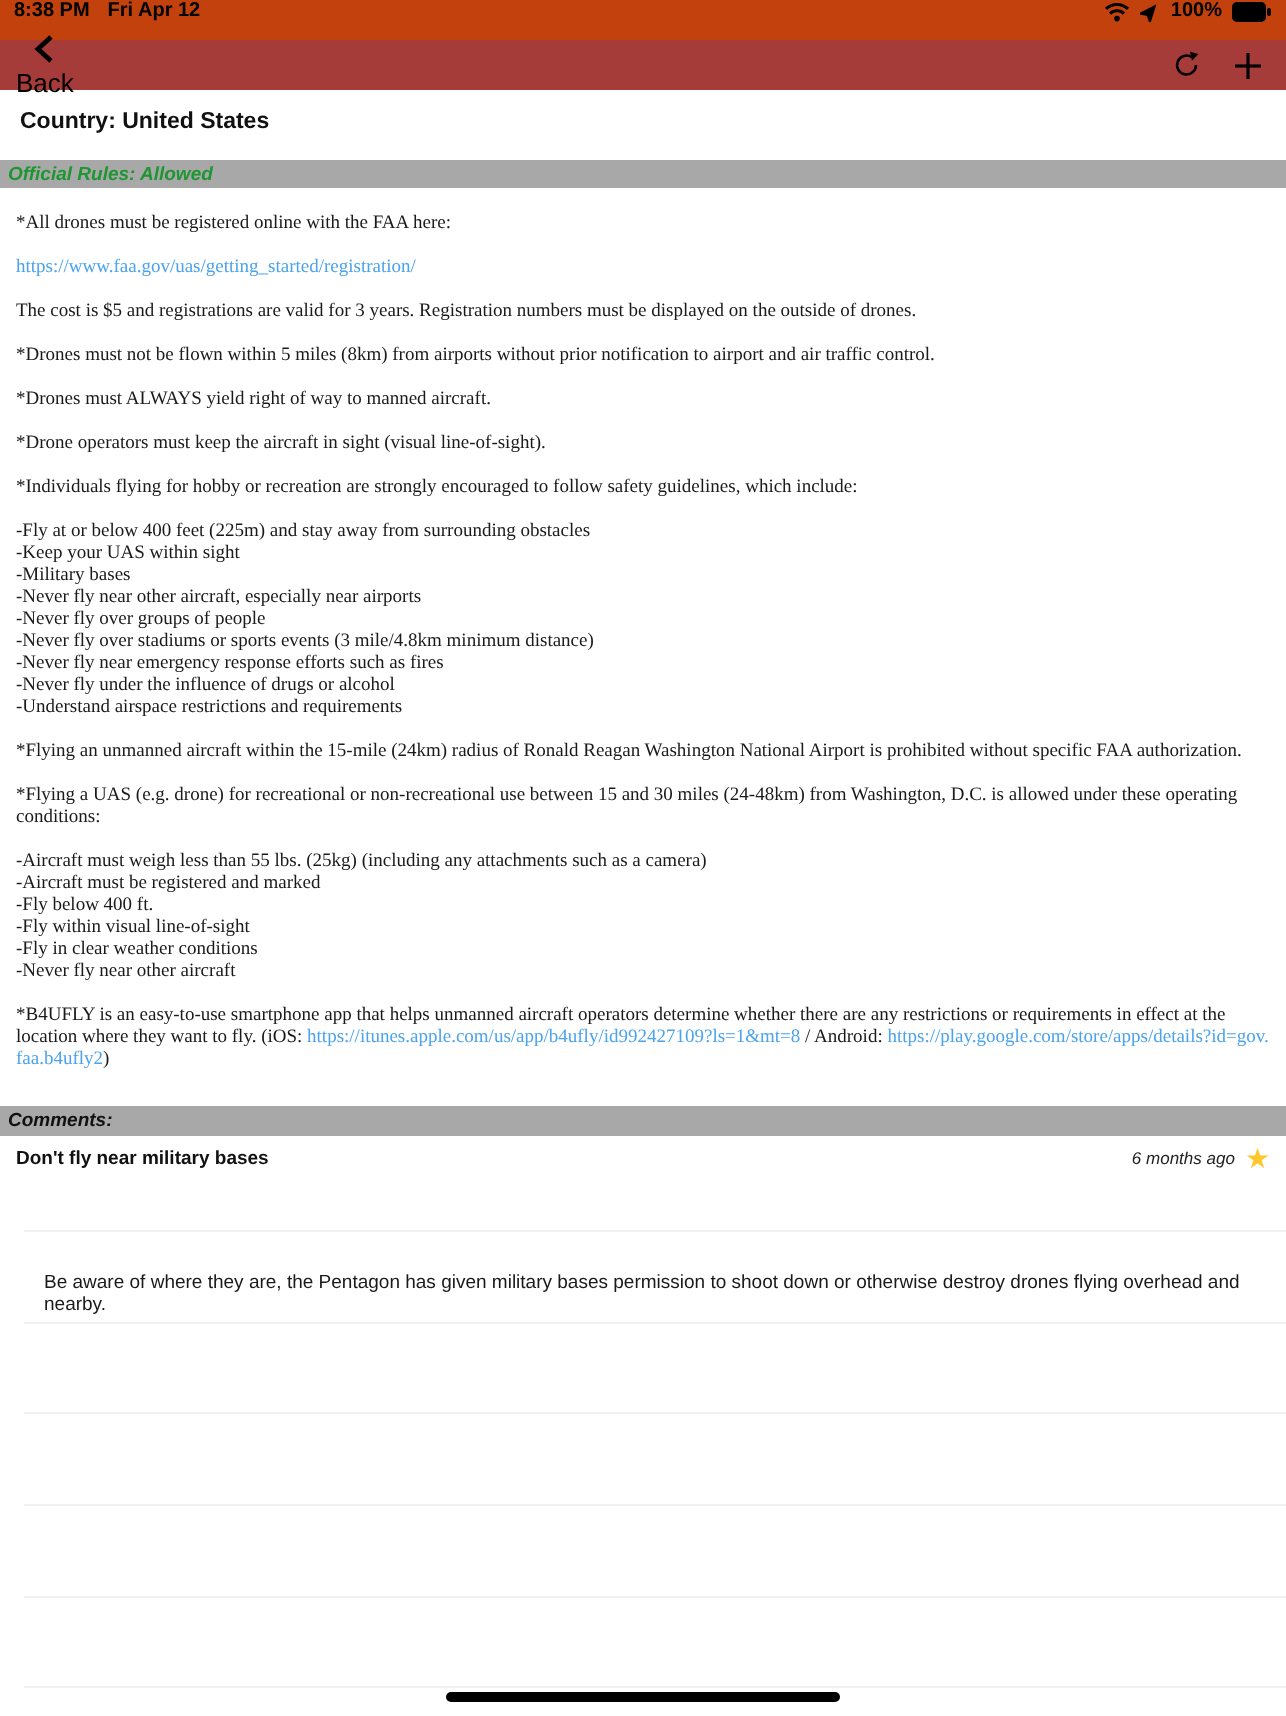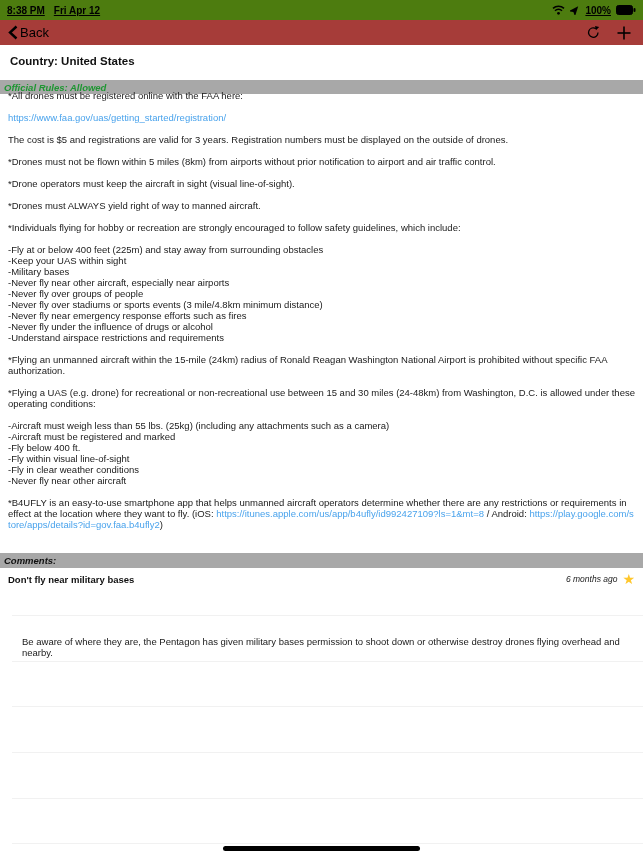--- a/index.html
+++ b/index.html
@@ -5,55 +5,55 @@
   * { margin: 0; padding: 0; box-sizing: border-box; }
   html, body { background: #555; }
   body { font-family: "Liberation Sans", sans-serif; }
   .screen {
     position: relative; width: 643px; height: 858px;
     background: #ffffff; overflow: hidden; margin: 0 auto;
   }
   
   .statusbar {
     position: absolute; top: 0; left: 0; width: 100%; height: 20px;
-    background: #4d7c0f; color: #000;
-    display: flex; align-items: center; justify-content: space-between;
-    padding: 0 7px; font-size: 10px; font-weight: bold; text-decoration: underline;
+    background: #c2410c; color: #000;
+    display: flex; align-items: flex-start; justify-content: space-between;
+    padding: 0 7px; font-size: 10px; font-weight: bold;
   }
   .statusbar .left { display: flex; gap: 9px; }
   .statusbar .right { display: flex; align-items: center; gap: 5px; }
   .navbar {
     position: absolute; top: 20px; left: 0; width: 100%; height: 25px;
     background: #a63c39; display: flex; align-items: center;
   }
   .back-btn {
     display: flex; align-items: center; gap: 2px; margin-left: 8px;
-    font-size: 13px; color: #000; cursor: pointer;
+    font-size: 13px; color: #000; cursor: pointer; flex-direction: column;
   }
   .nav-actions {
     margin-left: auto; display: flex; align-items: center; gap: 16px;
     margin-right: 12px;
   }
   .icon-btn { cursor: pointer; display: flex; align-items: center; }
   
   .page-title {
     position: absolute; top: 55px; left: 10px;
     font-size: 11.5px; font-weight: bold; color: #111;
   }
   .section-bar {
     position: absolute; left: 0; width: 100%; height: 14px;
     background: #a8a8a8; display: flex; align-items: center;
     font-size: 9.5px; font-weight: bold; font-style: italic;
     padding-left: 4px;
   }
   .rules-bar { top: 80px; color: #1e9632; }
   .comments-bar { top: 553px; height: 15px; color: #111; }
   .rules-body {
-    position: absolute; top: 90px; left: 8px; right: 8px;
-    font-size: 9.5px; line-height: 11px; color: #1a1a1a;
+    position: absolute; top: 107px; left: 8px; right: 8px;
+    font-size: 9.5px; line-height: 11px; color: #1a1a1a; font-family: Liberation Serif, serif;
   }
   .rules-body p { margin: 0 0 11px 0; }
   .rules-body .list { margin: 0 0 11px 0; }
   a.link { color: #4aa3ec; text-decoration: none; cursor: pointer; word-break: break-all; }
   
   .comment-item {
     position: absolute; top: 568px; left: 0; width: 100%; height: 48px;
   }
   .comment-head {
     display: flex; align-items: center; justify-content: space-between;
@@ -139,22 +139,22 @@
 
   <div class="page-title">Country: United States</div>
 
   <div class="section-bar rules-bar">Official Rules: Allowed</div>
 
   <div class="rules-body">
     <p>*All drones must be registered online with the FAA here:</p>
     <p><a class="link">https://www.faa.gov/uas/getting_started/registration/</a></p>
     <p>The cost is $5 and registrations are valid for 3 years. Registration numbers must be displayed on the outside of drones.</p>
     <p>*Drones must not be flown within 5 miles (8km) from airports without prior notification to airport and air traffic control.</p>
+    <p>*Drones must ALWAYS yield right of way to manned aircraft.</p>
     <p>*Drone operators must keep the aircraft in sight (visual line-of-sight).</p>
-    <p>*Drones must ALWAYS yield right of way to manned aircraft.</p>
     <p>*Individuals flying for hobby or recreation are strongly encouraged to follow safety guidelines, which include:</p>
     <div class="list">
       <div>-Fly at or below 400 feet (225m) and stay away from surrounding obstacles</div>
       <div>-Keep your UAS within sight</div>
       <div>-Military bases</div>
       <div>-Never fly near other aircraft, especially near airports</div>
       <div>-Never fly over groups of people</div>
       <div>-Never fly over stadiums or sports events (3 mile/4.8km minimum distance)</div>
       <div>-Never fly near emergency response efforts such as fires</div>
       <div>-Never fly under the influence of drugs or alcohol</div>

